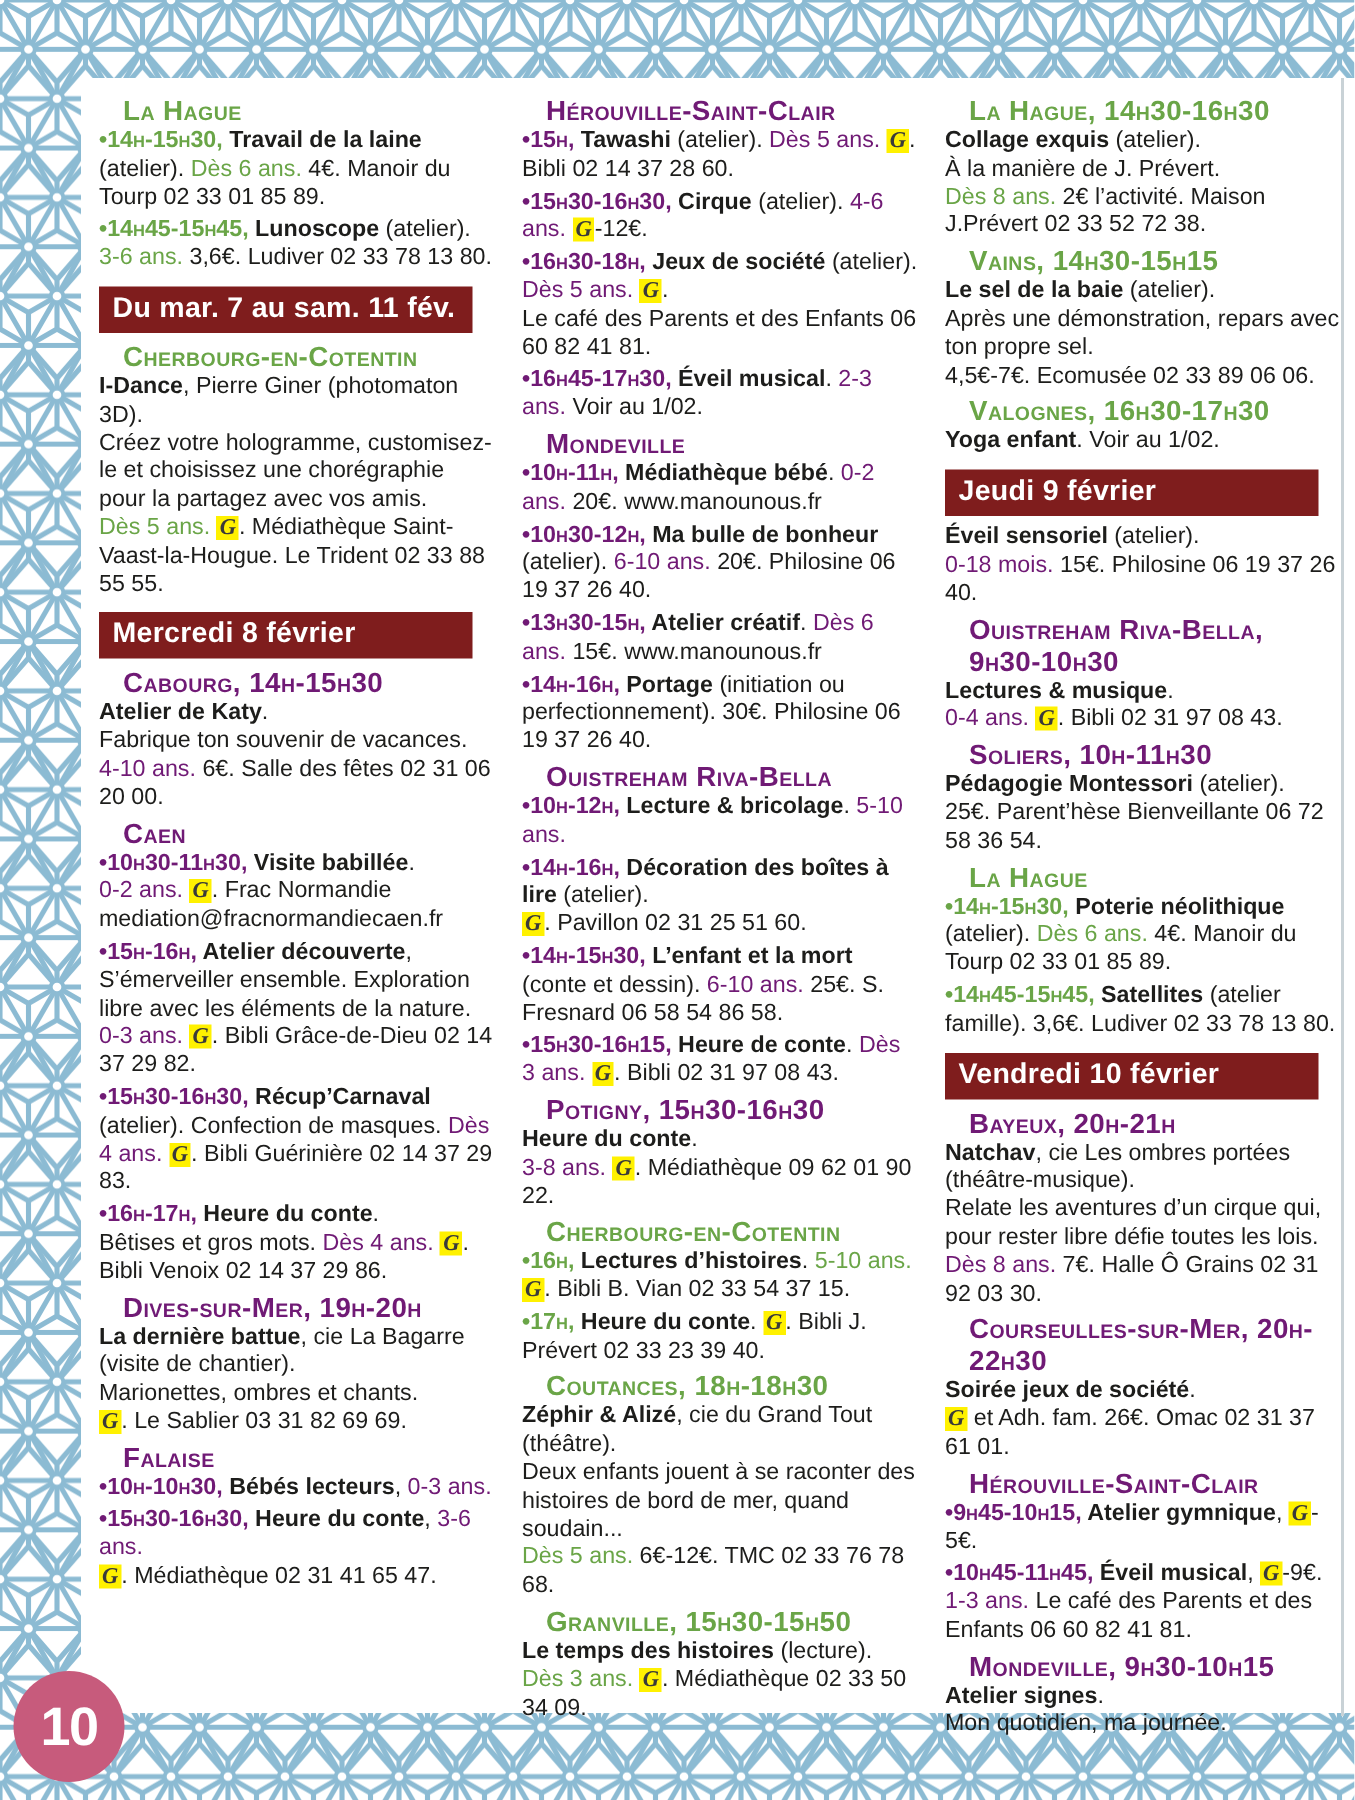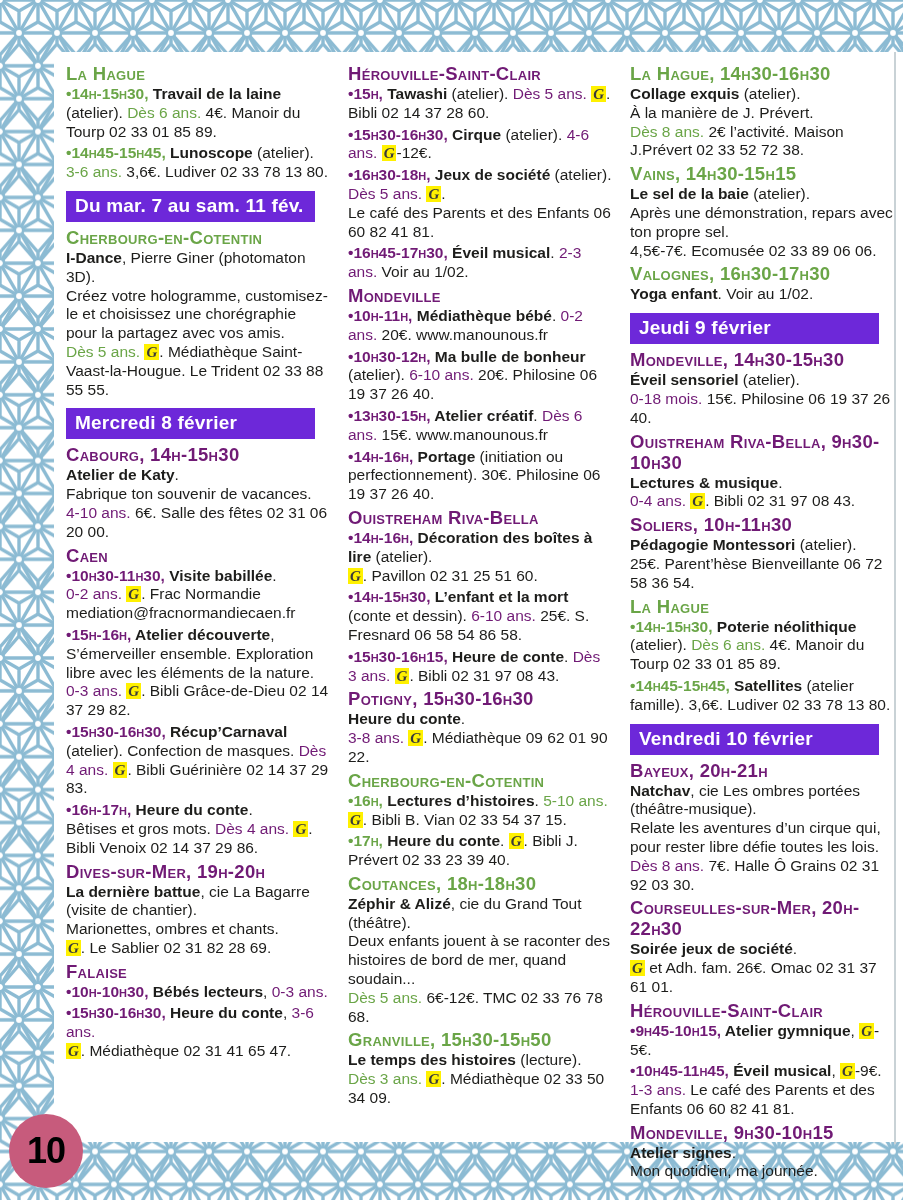--- a/index.html
+++ b/index.html
@@ -8,42 +8,42 @@
     font-family:"Liberation Sans", sans-serif;color:#1d1d1b;overflow:hidden;
   }
   #pattern-layer{position:absolute;left:0;top:0;width:903px;height:1200px;z-index:0;}
   #edge-line{position:absolute;right:7px;top:52px;height:1092px;width:2px;background:#c9d2d6;z-index:0;}
   #content{
     position:absolute;left:66px;top:60px;width:829px;height:1090px;z-index:1;
     display:flex;gap:17px;
   }
   .col{width:265px;flex:0 0 265px;}
   .banner{
-    background:#6d28d9;color:#ffffff;font-weight:bold;font-size:19px;
+    background:#7f1d1d;color:#ffffff;font-weight:bold;font-size:19px;
     padding:4px 6px 5px 9px;margin:9px 16px 5px 0;letter-spacing:0.2px;
   }
   .city{
     font-variant:small-caps;font-weight:bold;font-size:18.5px;line-height:21px;
-    margin:3px 0 1px 0;letter-spacing:0.3px;
+    margin:3px 0 1px 16px;letter-spacing:0.3px;
   }
   .entry{font-size:15.5px;line-height:18.8px;margin:0 0 3px 0;}
   .c-green .seg-time,.c-green.city,.c-green .seg-age{color:#6aa547;}
   .c-purple .seg-time,.c-purple.city,.c-purple .seg-age{color:#701a75;}
   .seg-time{font-weight:bold;font-variant:small-caps;}
   .seg-title{font-weight:bold;color:#1d1d1b;margin-top:32px;}
   .seg-age{font-weight:normal;}
   .seg-plain{color:#1d1d1b;}
   .g{
     background:#fff100;color:#3a3a3a;font-weight:bold;font-style:italic;
     font-family:"Liberation Serif", serif;padding:0 2px;font-size:15px;
   }
   #page-badge{
     position:absolute;left:9px;top:1114px;width:74px;height:74px;border-radius:50%;
     background:#c75b7c;z-index:2;display:flex;align-items:center;justify-content:center;
-    color:#000000;font-weight:bold;font-size:36px;letter-spacing:-1px;
+    color:#ffffff;font-weight:bold;font-size:36px;letter-spacing:-1px;
   }
 </style>
 </head>
 <body>
 
 <div id="pattern-layer">
   <svg width="903" height="1200" xmlns="http://www.w3.org/2000/svg">
     <defs>
       <pattern id="asanoha" width="38" height="65.8" patternUnits="userSpaceOnUse">
         <rect width="38" height="65.8" fill="#ffffff"></rect>
@@ -86,37 +86,38 @@
       <div class="entry c-green"><span class="seg-title">I-Dance</span><span class="seg-plain">, Pierre Giner (photomaton 3D).</span><br><span class="seg-plain">Créez votre hologramme, customisez-le et choisissez une chorégraphie pour la partagez avec vos amis.</span><br><span class="seg-age">Dès 5 ans.</span><span class="seg-plain"> </span><span class="g">G</span><span class="seg-plain">. Médiathèque Saint-Vaast-la-Hougue. Le Trident 02 33 88 55 55.</span></div>
       <div class="banner">Mercredi 8 février</div>
       <div class="city c-purple">Cabourg, 14h-15h30</div>
       <div class="entry c-purple"><span class="seg-title">Atelier de Katy</span><span class="seg-plain">.</span><br><span class="seg-plain">Fabrique ton souvenir de vacances.</span><br><span class="seg-age">4-10 ans.</span><span class="seg-plain"> 6€. Salle des fêtes 02 31 06 20 00.</span></div>
       <div class="city c-purple">Caen</div>
       <div class="entry c-purple"><span class="seg-time">•10h30-11h30,</span><span class="seg-title"> Visite babillée</span><span class="seg-plain">.</span><br><span class="seg-age">0-2 ans.</span><span class="seg-plain"> </span><span class="g">G</span><span class="seg-plain">. Frac Normandie mediation@fracnormandiecaen.fr</span></div>
       <div class="entry c-purple"><span class="seg-time">•15h-16h,</span><span class="seg-title"> Atelier découverte</span><span class="seg-plain">, S’émerveiller ensemble. Exploration libre avec les éléments de la nature. </span><span class="seg-age">0-3 ans.</span><span class="seg-plain"> </span><span class="g">G</span><span class="seg-plain">. Bibli Grâce-de-Dieu 02 14 37 29 82.</span></div>
       <div class="entry c-purple"><span class="seg-time">•15h30-16h30,</span><span class="seg-title"> Récup’Carnaval</span><span class="seg-plain"> (atelier). Confection de masques. </span><span class="seg-age">Dès 4 ans.</span><span class="seg-plain"> </span><span class="g">G</span><span class="seg-plain">. Bibli Guérinière 02 14 37 29 83.</span></div>
       <div class="entry c-purple"><span class="seg-time">•16h-17h,</span><span class="seg-title"> Heure du conte</span><span class="seg-plain">.</span><br><span class="seg-plain">Bêtises et gros mots. </span><span class="seg-age">Dès 4 ans.</span><span class="seg-plain"> </span><span class="g">G</span><span class="seg-plain">. Bibli Venoix 02 14 37 29 86.</span></div>
       <div class="city c-purple">Dives-sur-Mer, 19h-20h</div>
-      <div class="entry c-purple"><span class="seg-title">La dernière battue</span><span class="seg-plain">, cie La Bagarre (visite de chantier).</span><br><span class="seg-plain">Marionettes, ombres et chants.</span><br><span class="g">G</span><span class="seg-plain">. Le Sablier 02 31 82 28 69.</span></div>
+      <div class="entry c-purple"><span class="seg-title">La dernière battue</span><span class="seg-plain">, cie La Bagarre (visite de chantier).</span><br><span class="seg-plain">Marionettes, ombres et chants.</span><br><span class="g">G</span><span class="seg-plain">. Le Sablier 03 31 82 69 69.</span></div>
       <div class="city c-purple">Falaise</div>
       <div class="entry c-purple"><span class="seg-time">•10h-10h30,</span><span class="seg-title"> Bébés lecteurs</span><span class="seg-plain">, </span><span class="seg-age">0-3 ans.</span></div>
       <div class="entry c-purple"><span class="seg-time">•15h30-16h30,</span><span class="seg-title"> Heure du conte</span><span class="seg-plain">, </span><span class="seg-age">3-6 ans.</span><br><span class="seg-plain"> </span><span class="g">G</span><span class="seg-plain">. Médiathèque 02 31 41 65 47.</span></div>
     </div>
     <div class="col">
       <div class="city c-purple">Hérouville-Saint-Clair</div>
       <div class="entry c-purple"><span class="seg-time">•15h,</span><span class="seg-title"> Tawashi</span><span class="seg-plain"> (atelier). </span><span class="seg-age">Dès 5 ans.</span><span class="seg-plain"> </span><span class="g">G</span><span class="seg-plain">. Bibli 02 14 37 28 60.</span></div>
       <div class="entry c-purple"><span class="seg-time">•15h30-16h30,</span><span class="seg-title"> Cirque</span><span class="seg-plain"> (atelier). </span><span class="seg-age">4-6 ans.</span><span class="seg-plain"> </span><span class="g">G</span><span class="seg-plain">-12€.</span></div>
       <div class="entry c-purple"><span class="seg-time">•16h30-18h,</span><span class="seg-title"> Jeux de société</span><span class="seg-plain"> (atelier). </span><span class="seg-age">Dès 5 ans.</span><span class="seg-plain"> </span><span class="g">G</span><span class="seg-plain">.</span><br><span class="seg-plain">Le café des Parents et des Enfants 06 60 82 41 81.</span></div>
       <div class="entry c-purple"><span class="seg-time">•16h45-17h30,</span><span class="seg-title"> Éveil musical</span><span class="seg-plain">. </span><span class="seg-age">2-3 ans.</span><span class="seg-plain"> Voir au 1/02.</span></div>
       <div class="city c-purple">Mondeville</div>
       <div class="entry c-purple"><span class="seg-time">•10h-11h,</span><span class="seg-title"> Médiathèque bébé</span><span class="seg-plain">. </span><span class="seg-age">0-2 ans.</span><span class="seg-plain"> 20€. www.manounous.fr</span></div>
       <div class="entry c-purple"><span class="seg-time">•10h30-12h,</span><span class="seg-title"> Ma bulle de bonheur</span><span class="seg-plain"> (atelier). </span><span class="seg-age">6-10 ans.</span><span class="seg-plain"> 20€. Philosine 06 19 37 26 40.</span></div>
       <div class="entry c-purple"><span class="seg-time">•13h30-15h,</span><span class="seg-title"> Atelier créatif</span><span class="seg-plain">. </span><span class="seg-age">Dès 6 ans.</span><span class="seg-plain"> 15€. www.manounous.fr</span></div>
       <div class="entry c-purple"><span class="seg-time">•14h-16h,</span><span class="seg-title"> Portage</span><span class="seg-plain"> (initiation ou perfectionnement). 30€. Philosine 06 19 37 26 40.</span></div>
       <div class="city c-purple">Ouistreham Riva-Bella</div>
+      <div class="entry c-purple"><span class="seg-time">•10h-12h,</span><span class="seg-title"> Lecture &amp; bricolage</span><span class="seg-plain">. </span><span class="seg-age">5-10 ans.</span></div>
       <div class="entry c-purple"><span class="seg-time">•14h-16h,</span><span class="seg-title"> Décoration des boîtes à lire</span><span class="seg-plain"> (atelier).</span><br><span class="g">G</span><span class="seg-plain">. Pavillon 02 31 25 51 60.</span></div>
       <div class="entry c-purple"><span class="seg-time">•14h-15h30,</span><span class="seg-title"> L’enfant et la mort</span><span class="seg-plain"> (conte et dessin). </span><span class="seg-age">6-10 ans.</span><span class="seg-plain"> 25€. S. Fresnard 06 58 54 86 58.</span></div>
       <div class="entry c-purple"><span class="seg-time">•15h30-16h15,</span><span class="seg-title"> Heure de conte</span><span class="seg-plain">. </span><span class="seg-age">Dès 3 ans.</span><span class="seg-plain"> </span><span class="g">G</span><span class="seg-plain">. Bibli 02 31 97 08 43.</span></div>
       <div class="city c-purple">Potigny, 15h30-16h30</div>
       <div class="entry c-purple"><span class="seg-title">Heure du conte</span><span class="seg-plain">.</span><br><span class="seg-age">3-8 ans.</span><span class="seg-plain"> </span><span class="g">G</span><span class="seg-plain">. Médiathèque 09 62 01 90 22.</span></div>
       <div class="city c-green">Cherbourg-en-Cotentin</div>
       <div class="entry c-green"><span class="seg-time">•16h,</span><span class="seg-title"> Lectures d’histoires</span><span class="seg-plain">. </span><span class="seg-age">5-10 ans.</span><span class="seg-plain"> </span><span class="g">G</span><span class="seg-plain">. Bibli B. Vian 02 33 54 37 15.</span></div>
       <div class="entry c-green"><span class="seg-time">•17h,</span><span class="seg-title"> Heure du conte</span><span class="seg-plain">. </span><span class="g">G</span><span class="seg-plain">. Bibli J. Prévert 02 33 23 39 40.</span></div>
       <div class="city c-green">Coutances, 18h-18h30</div>
       <div class="entry c-green"><span class="seg-title">Zéphir &amp; Alizé</span><span class="seg-plain">, cie du Grand Tout (théâtre).</span><br><span class="seg-plain">Deux enfants jouent à se raconter des histoires de bord de mer, quand soudain...</span><br><span class="seg-age">Dès 5 ans.</span><span class="seg-plain"> 6€-12€. TMC 02 33 76 78 68.</span></div>
@@ -124,21 +125,20 @@
       <div class="entry c-green"><span class="seg-title">Le temps des histoires</span><span class="seg-plain"> (lecture).</span><br><span class="seg-age">Dès 3 ans.</span><span class="seg-plain"> </span><span class="g">G</span><span class="seg-plain">. Médiathèque 02 33 50 34 09.</span></div>
     </div>
     <div class="col">
       <div class="city c-green">La Hague, 14h30-16h30</div>
       <div class="entry c-green"><span class="seg-title">Collage exquis</span><span class="seg-plain"> (atelier).</span><br><span class="seg-plain">À la manière de J. Prévert.</span><br><span class="seg-age">Dès 8 ans.</span><span class="seg-plain"> 2€ l’activité. Maison J.Prévert 02 33 52 72 38.</span></div>
       <div class="city c-green">Vains, 14h30-15h15</div>
       <div class="entry c-green"><span class="seg-title">Le sel de la baie</span><span class="seg-plain"> (atelier).</span><br><span class="seg-plain">Après une démonstration, repars avec ton propre sel.</span><br><span class="seg-plain">4,5€-7€. Ecomusée 02 33 89 06 06.</span></div>
       <div class="city c-green">Valognes, 16h30-17h30</div>
       <div class="entry c-green"><span class="seg-title">Yoga enfant</span><span class="seg-plain">. Voir au 1/02.</span></div>
       <div class="banner">Jeudi 9 février</div>
-      <div class="city c-purple">Mondeville, 14h30-15h30</div>
       <div class="entry c-purple"><span class="seg-title">Éveil sensoriel</span><span class="seg-plain"> (atelier).</span><br><span class="seg-age">0-18 mois.</span><span class="seg-plain"> 15€. Philosine 06 19 37 26 40.</span></div>
       <div class="city c-purple">Ouistreham Riva-Bella, 9h30-10h30</div>
       <div class="entry c-purple"><span class="seg-title">Lectures &amp; musique</span><span class="seg-plain">.</span><br><span class="seg-age">0-4 ans.</span><span class="seg-plain"> </span><span class="g">G</span><span class="seg-plain">. Bibli 02 31 97 08 43.</span></div>
       <div class="city c-purple">Soliers, 10h-11h30</div>
       <div class="entry c-purple"><span class="seg-title">Pédagogie Montessori</span><span class="seg-plain"> (atelier).</span><br><span class="seg-plain">25€. Parent’hèse Bienveillante 06 72 58 36 54.</span></div>
       <div class="city c-green">La Hague</div>
       <div class="entry c-green"><span class="seg-time">•14h-15h30,</span><span class="seg-title"> Poterie néolithique</span><span class="seg-plain"> (atelier). </span><span class="seg-age">Dès 6 ans.</span><span class="seg-plain"> 4€. Manoir du Tourp 02 33 01 85 89.</span></div>
       <div class="entry c-green"><span class="seg-time">•14h45-15h45,</span><span class="seg-title"> Satellites</span><span class="seg-plain"> (atelier famille). 3,6€. Ludiver 02 33 78 13 80.</span></div>
       <div class="banner">Vendredi 10 février</div>
       <div class="city c-purple">Bayeux, 20h-21h</div>

